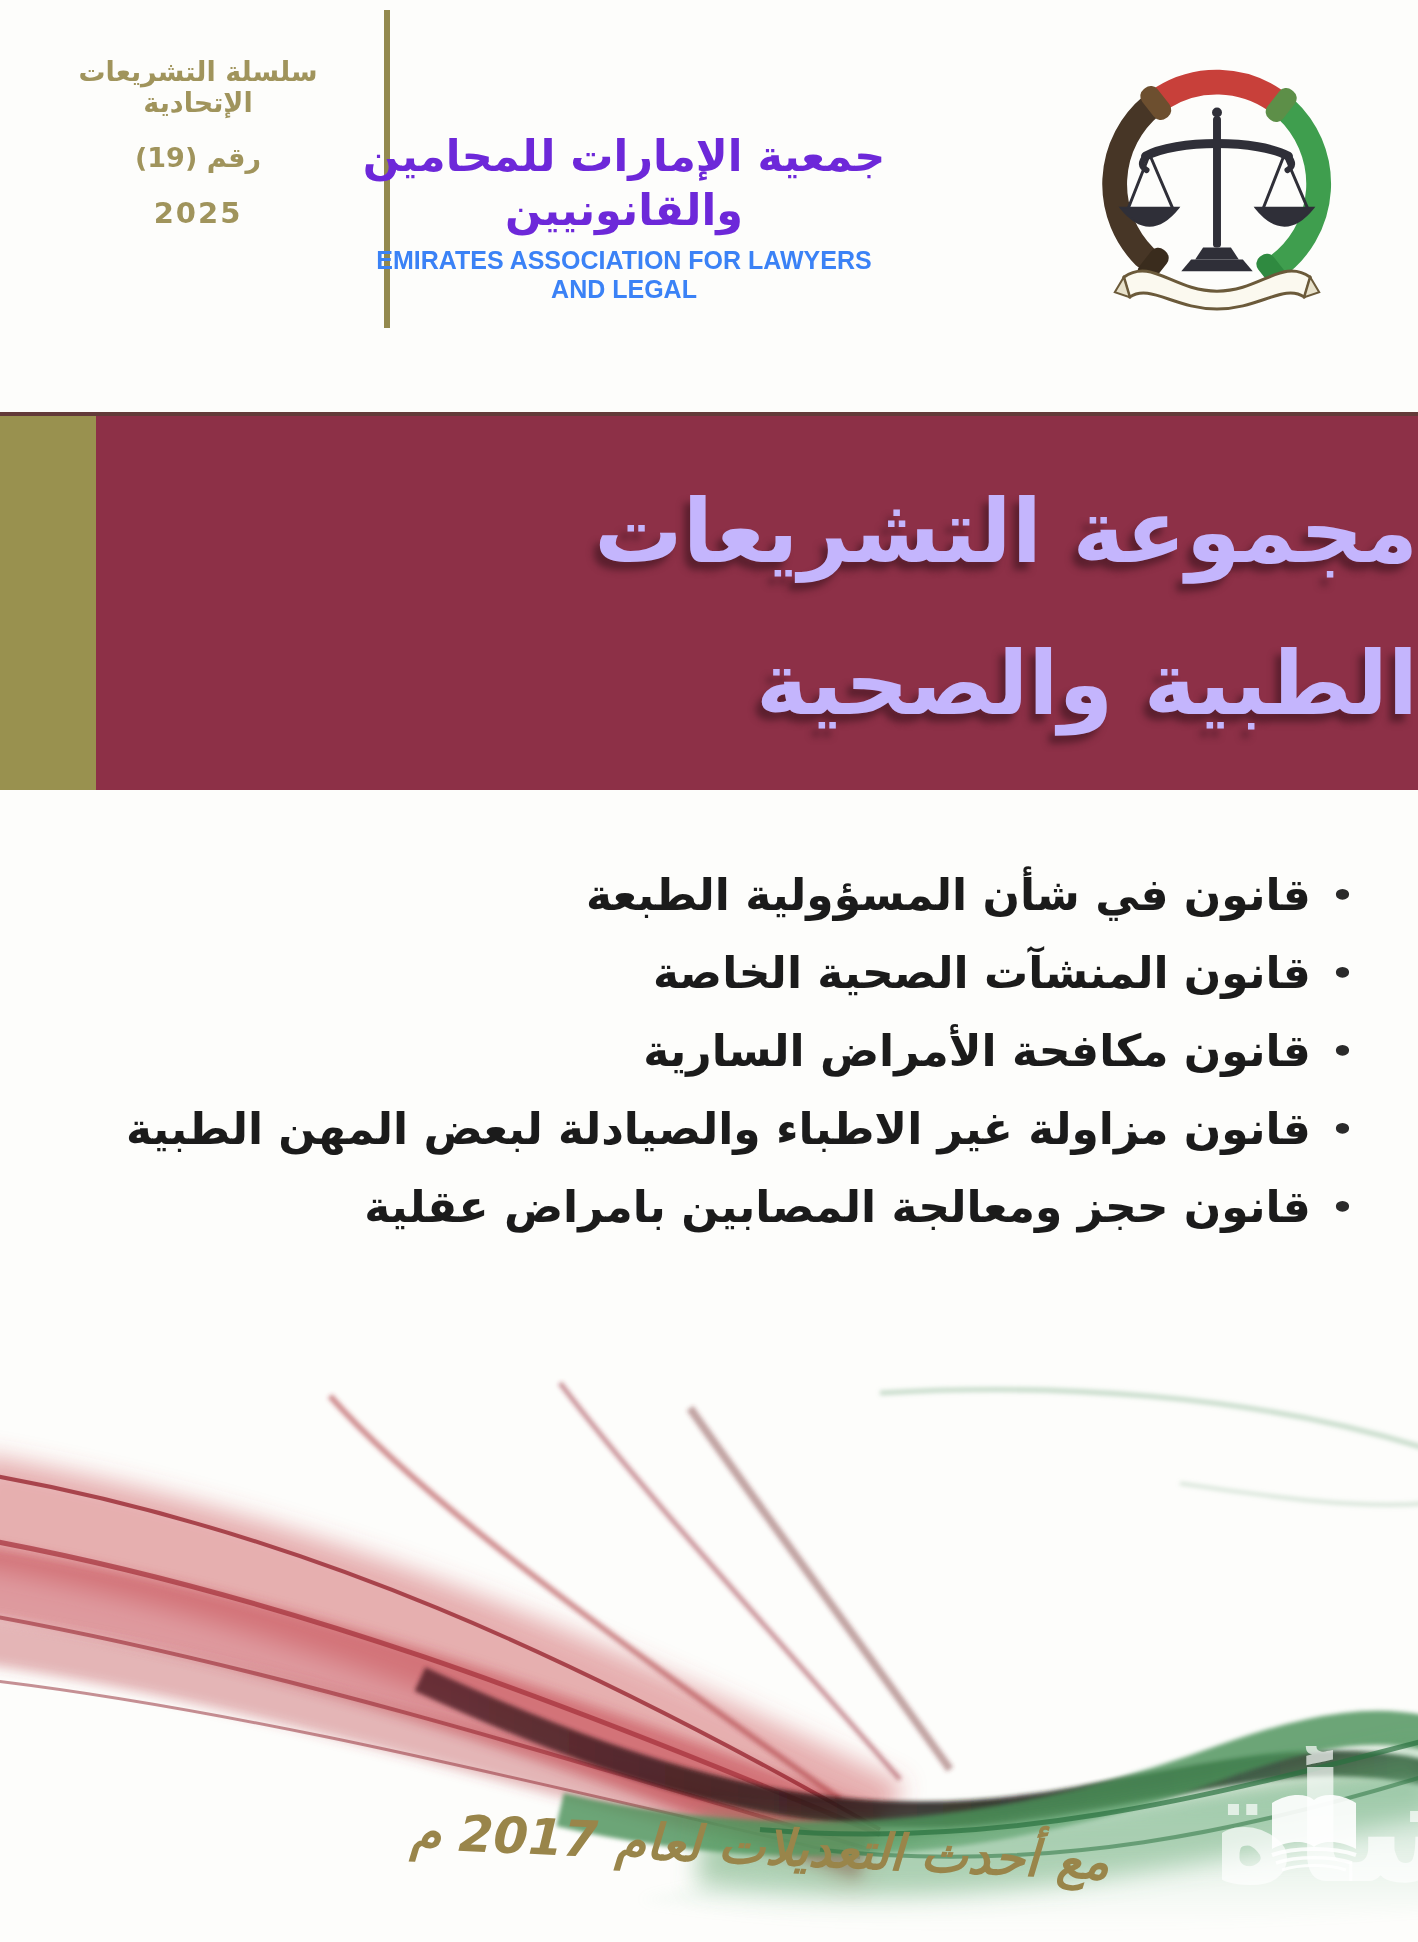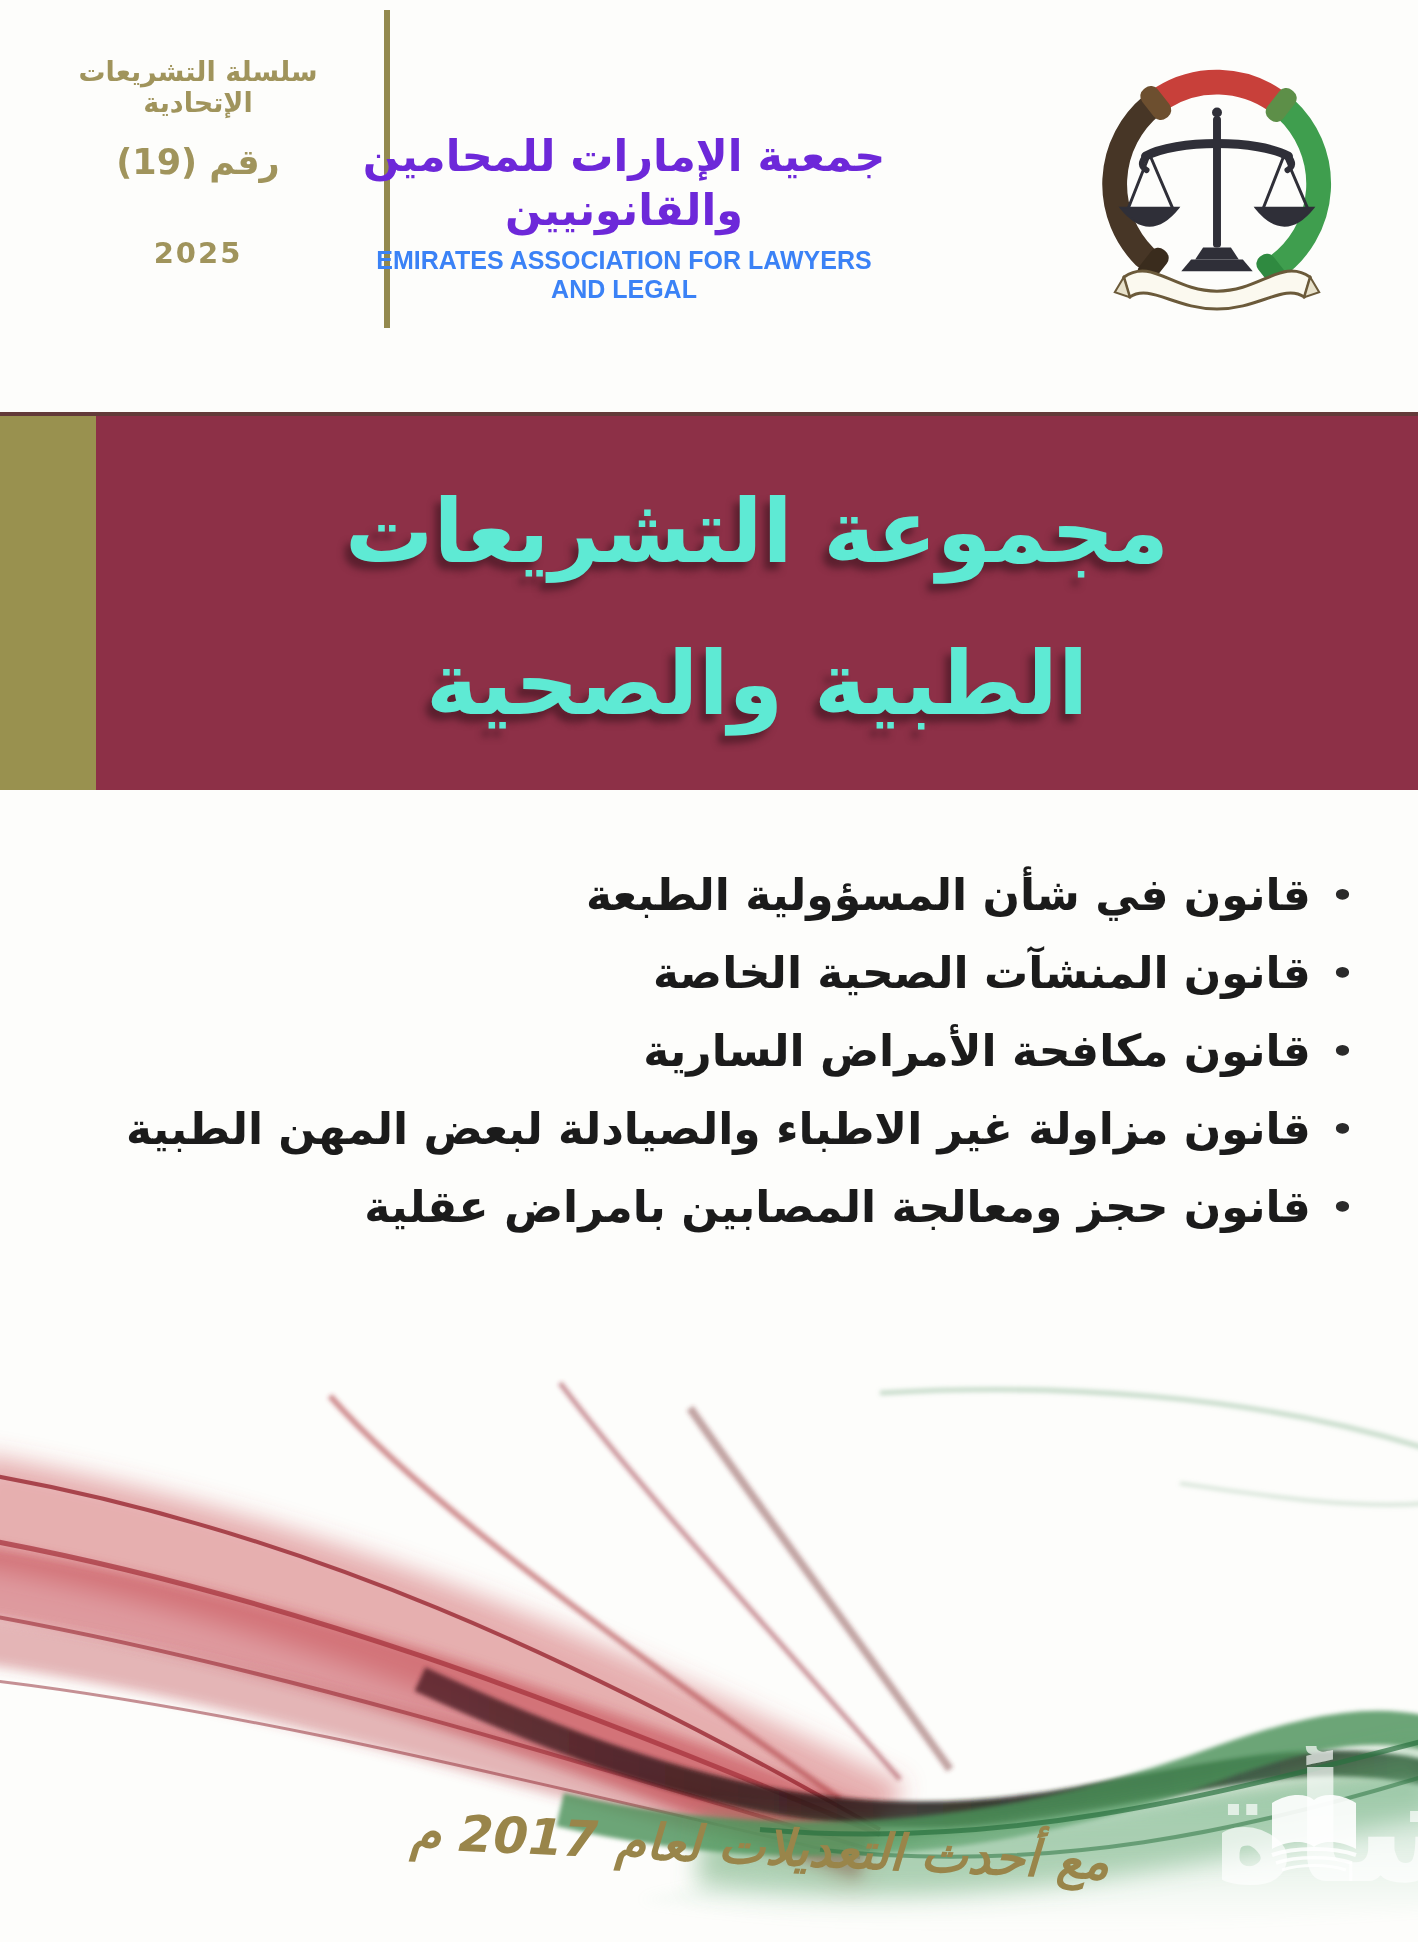--- a/index.html
+++ b/index.html
@@ -6,21 +6,21 @@
   .page{
     position:relative;width:1418px;height:1942px;overflow:hidden;
     background:#fdfdfb;font-family:"DejaVu Sans",sans-serif;padding-left:36px;
   }
   
   .series-box{
     position:absolute;left:36px;top:56px;width:324px;text-align:center;
     color:#a0945c;direction:rtl;font-weight:bold;
   }
   .series-title{font-size:27px;margin-bottom:24px;}
-  .series-number{font-size:35px;margin-bottom:54px;}
+  .series-number{font-size:27px;margin-bottom:23px;}
   .series-edition{font-size:29px;}
   .series-year{font-size:29px;margin-top:2px;letter-spacing:2px;}
   .divider-line{
     position:absolute;left:384px;top:10px;width:6px;height:318px;
     background:#93894e;
   }
   
   .org-block{position:absolute;left:350px;top:130px;width:548px;text-align:center;}
   .org-ar{
     font-size:43px;font-weight:bold;color:#6d28d9;direction:rtl;line-height:1.25;
@@ -30,21 +30,21 @@
     font-family:"Liberation Sans","DejaVu Sans",sans-serif;letter-spacing:0;
   }
   .logo{position:absolute;left:1088px;top:44px;width:258px;height:280px;}
   
   .banner{
     position:absolute;left:0;top:412px;width:1418px;height:378px;
     background:#8d3047;border-top:4px solid rgba(86,62,52,.75);box-sizing:border-box;
   }
   .banner-goldstrip{position:absolute;left:0;top:0;width:96px;height:100%;background:#99914f;}
   .banner-titles{
-    position:absolute;left:96px;right:0;top:40px;text-align:center;color:#5eead4;
+    position:absolute;left:96px;right:0;top:40px;color:#c4b5fd;
     font-weight:bold;direction:rtl;
   }
   .banner-line{
     font-size:88px;line-height:152px;
     text-shadow:-6px 8px 7px rgba(58,20,30,.6);
   }
   
   .laws{
     position:absolute;right:102px;left:20px;top:856px;direction:rtl;text-align:right;
     color:#1b1b1b;font-weight:bold;white-space:nowrap;

